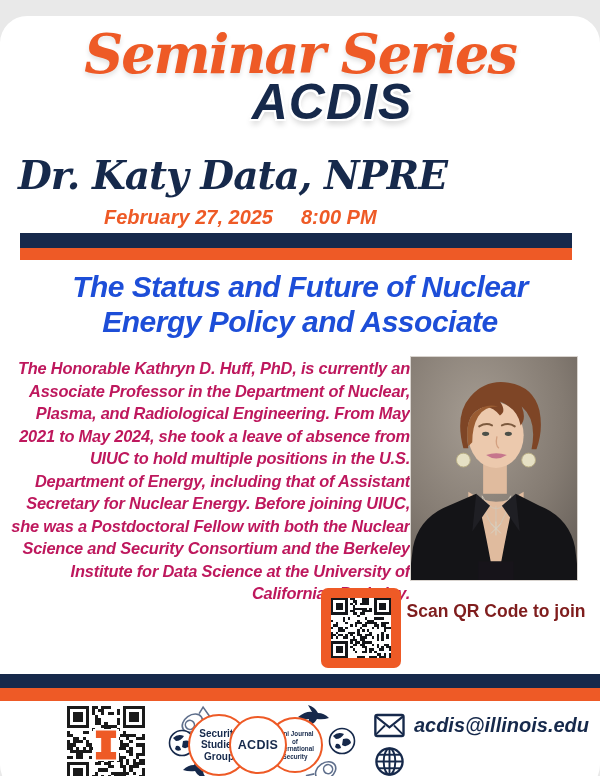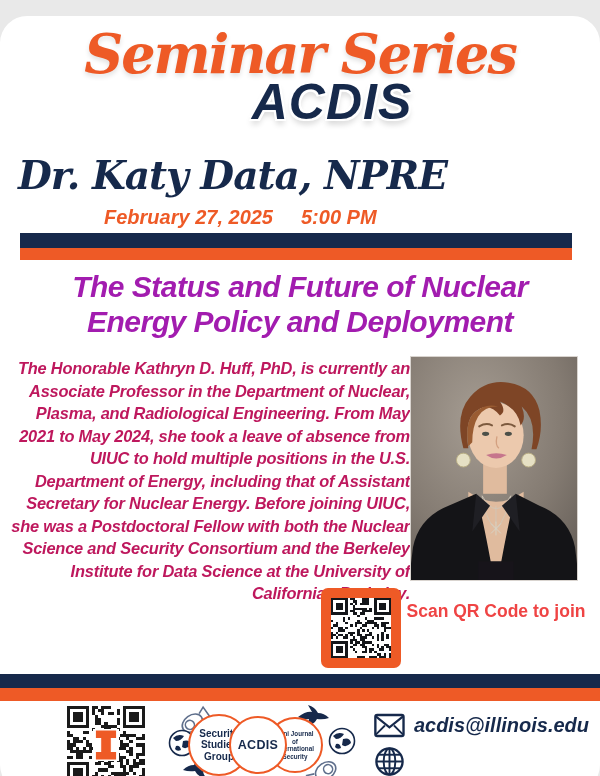--- a/index.html
+++ b/index.html
@@ -37,21 +37,21 @@
   .bar{position:absolute;}
   .bar-top-navy{left:20px;width:552px;top:217px;height:15px;background:#16294B;}
   .bar-top-orange{left:20px;width:552px;top:232px;height:12px;background:#EE5A26;}
   .bar-bot-navy{left:0;width:600px;top:658px;height:14px;background:#16294B;}
   .bar-bot-orange{left:0;width:600px;top:672px;height:13px;background:#EE5A26;}
 
   
   .talk-title{
     position:absolute;top:253px;left:0;right:0;text-align:center;
     font-style:italic;font-weight:bold;font-size:30px;line-height:35px;
-    color:#a21caf;letter-spacing:-0.5px;
+    color:#1d4ed8;letter-spacing:-0.5px;
   }
   .bio{
     position:absolute;top:341px;left:10px;width:400px;text-align:right;
     font-style:italic;font-weight:600;font-size:16.4px;line-height:22.5px;
     color:#be185d;letter-spacing:-0.2px;
   }
   .portrait{
     position:absolute;top:340px;left:410px;width:168px;height:225px;
     border:1px solid #d9d4cf;box-sizing:border-box;
   }
@@ -59,21 +59,21 @@
 
   
   .qr-zoom-box{
     position:absolute;top:572px;left:321px;width:80px;height:80px;
     background:#EE5A26;border-radius:7px;display:flex;align-items:center;justify-content:center;
   }
   .qr-zoom-box .qr{width:60px;height:60px;background:#fff;}
   .qr svg{display:block;width:100%;height:100%;}
   .scan-cta{
     position:absolute;top:584px;left:398px;width:196px;text-align:center;
-    font-weight:bold;font-size:17.5px;line-height:23px;color:#ef4444;
+    font-weight:bold;font-size:17.5px;line-height:23px;color:#7f1d1d;
   }
 
   
   .qr-footer{
     position:absolute;top:689px;left:61px;width:90px;height:80px;
     display:flex;align-items:center;justify-content:center;background:#fff;
   }
   .qr-footer .qr{position:relative;width:78px;height:78px;}
   .qr-footer .i-mark{
     position:absolute;left:50%;top:50%;transform:translate(-50%,-50%);
@@ -100,29 +100,29 @@
 
 <div class="poster">
 
   <div class="series-title">Seminar Series</div>
   <div class="org-acronym">ACDIS</div>
 
   <div class="speaker-name">Dr. Katy Data, NPRE</div>
 
   <div class="event-line">
     <span>February 27, 2025</span>
-    <span>5:00 PM</span>
+    <span>8:00 PM</span>
   </div>
 
   <div class="bar bar-top-navy"></div>
   <div class="bar bar-top-orange"></div>
 
   <div class="talk-title">
     <div>The Status and Future of Nuclear</div>
-    <div>Energy Policy and Deployment</div>
+    <div>Energy Policy and Associate</div>
   </div>
 
   <div class="bio">The Honorable Kathryn D. Huff, PhD, is currently an Associate Professor in the Department of Nuclear, Plasma, and Radiological Engineering. From May 2021 to May 2024, she took a leave of absence from UIUC to hold multiple positions in the U.S. Department of Energy, including that of Assistant Secretary for Nuclear Energy. Before joining UIUC, she was a Postdoctoral Fellow with both the Nuclear Science and Security Consortium and the Berkeley Institute for Data Science at the University of California - Berkeley.</div>
 
   <div class="portrait">
     <svg viewBox="0 0 168 225" preserveAspectRatio="none">
       <defs>
         <radialGradient id="bgws" cx="40%" cy="28%" r="95%">
           <stop offset="0%" stop-color="#a59c92"></stop>
           <stop offset="55%" stop-color="#847b72"></stop>

